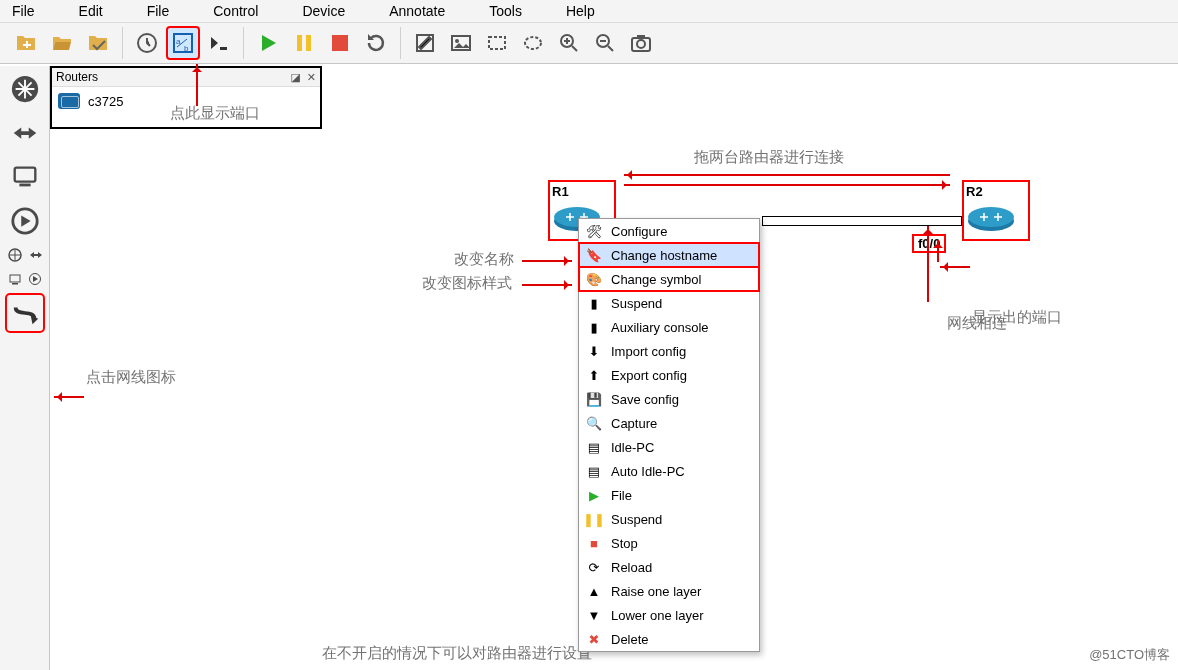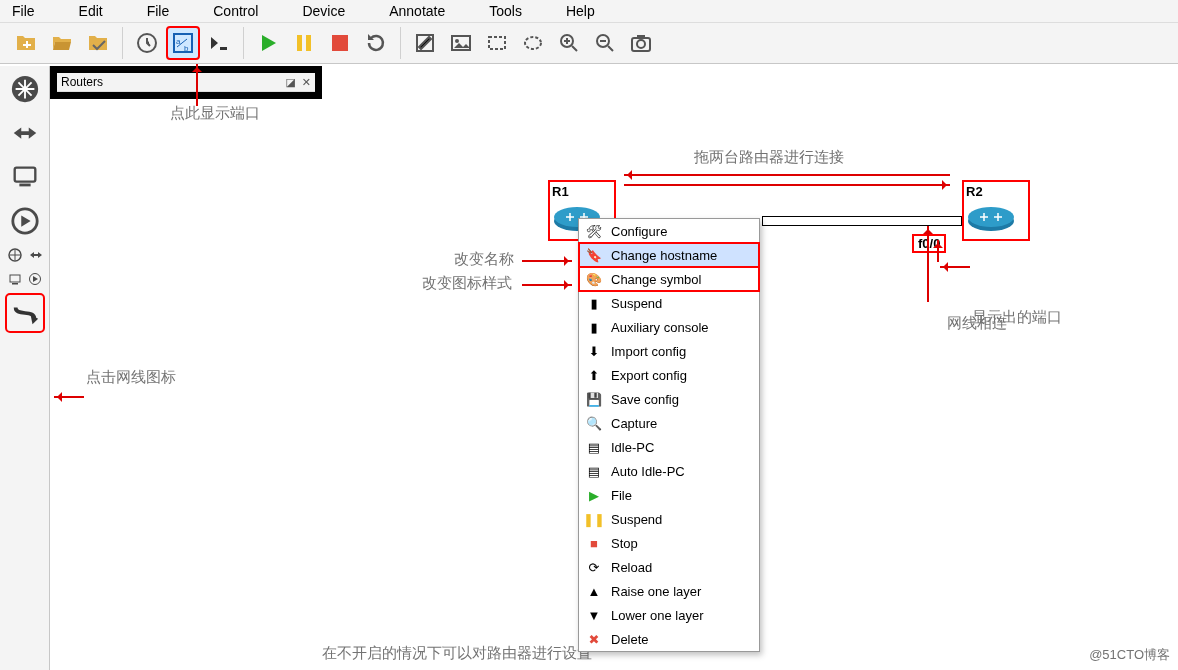--- a/index.html
+++ b/index.html
@@ -20,21 +20,21 @@
   
   .leftdock { position:absolute; left:0; top:66px; width:50px; bottom:0; background:#f4f4f4; border-right:1px solid #c7c7c7; padding-top:4px; display:flex; flex-direction:column; align-items:center; gap:6px; }
   .dockbtn { width:38px; height:38px; display:flex; align-items:center; justify-content:center; border-radius:4px; }
   .dockbtn svg { width:30px; height:30px; }
   .dockbtn.boxed { outline:2px solid red; outline-offset:-1px; }
   .dockrow { display:flex; gap:2px; }
   .dockrow .mini { width:18px; height:18px; display:flex; align-items:center; justify-content:center; }
   .dockrow svg { width:14px; height:14px; }
 
   
-  .panel { position:absolute; left:50px; top:66px; width:272px; background:#fff; border:7px solid #000000; }
+  .panel { position:absolute; left:50px; top:66px; width:272px; background:#fff; border:2px solid #000000; }
   .panel-head { display:flex; align-items:center; justify-content:space-between; font-size:12px; background:#f3f3f3; border-bottom:1px solid #ddd; padding:2px 4px; }
   .panel-head .ctrls { display:flex; gap:6px; font-size:11px; color:#555; }
   .panel-body { padding:6px; min-height:40px; }
   .routers-item { display:flex; align-items:center; gap:8px; font-size:13px; }
 
   .router-ico { width:22px; height:16px; background:#1a6aa6; border-radius:3px; position:relative; }
   .router-ico::before{content:"";position:absolute;left:3px;top:3px;width:16px;height:10px;border:1px solid #fff;border-radius:2px;opacity:.6}
 
   
   .canvas { position:absolute; left:322px; right:0; top:66px; bottom:0; background:#fff; }
@@ -253,20 +253,26 @@
 </div>
 
 <div class="panel">
   <div class="panel-head">
     <span>Routers</span>
     <span class="ctrls">
         <span>◪</span>
         <span>✕</span>
       </span>
   </div>
+  <div class="panel-body">
+    <div class="routers-item">
+      <span class="router-ico"></span>
+      <span>c3725</span>
+    </div>
+  </div>
 </div>
 
 <div class="canvas">
 
   <div class="router-node boxred" style="left:230px; top:118px;">
     <div class="rlabel">R1</div>
     <svg class="rsvg" viewBox="0 0 50 32">
         <ellipse cx="25" cy="20" rx="23" ry="10" fill="#1d7aa6"></ellipse>
         <ellipse cx="25" cy="16" rx="23" ry="10" fill="#2e9cc9"></ellipse>
         <path stroke="#fff" stroke-width="1.5" d="M14 16h8m-4-4v8M28 16h8m-4-4v8"></path>

